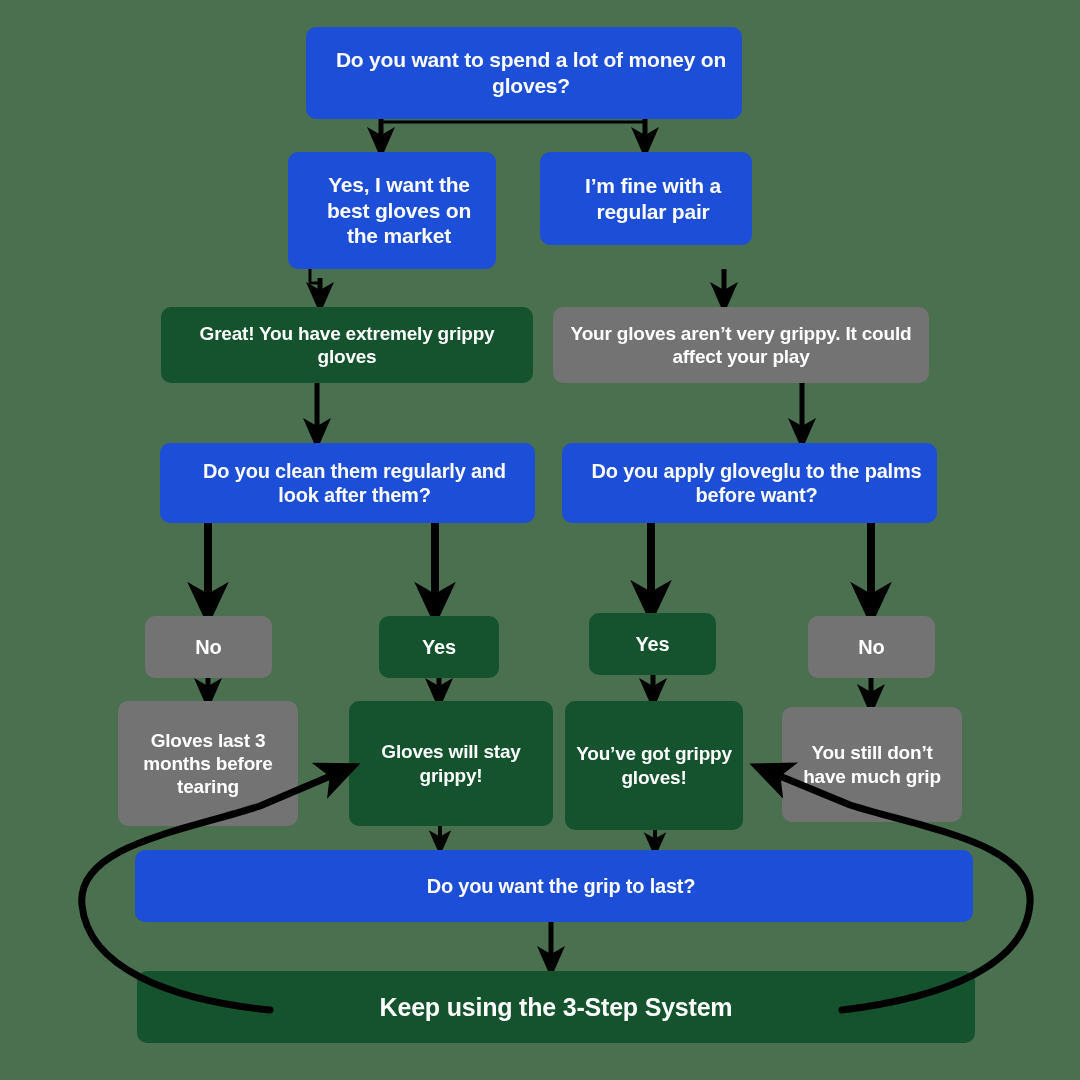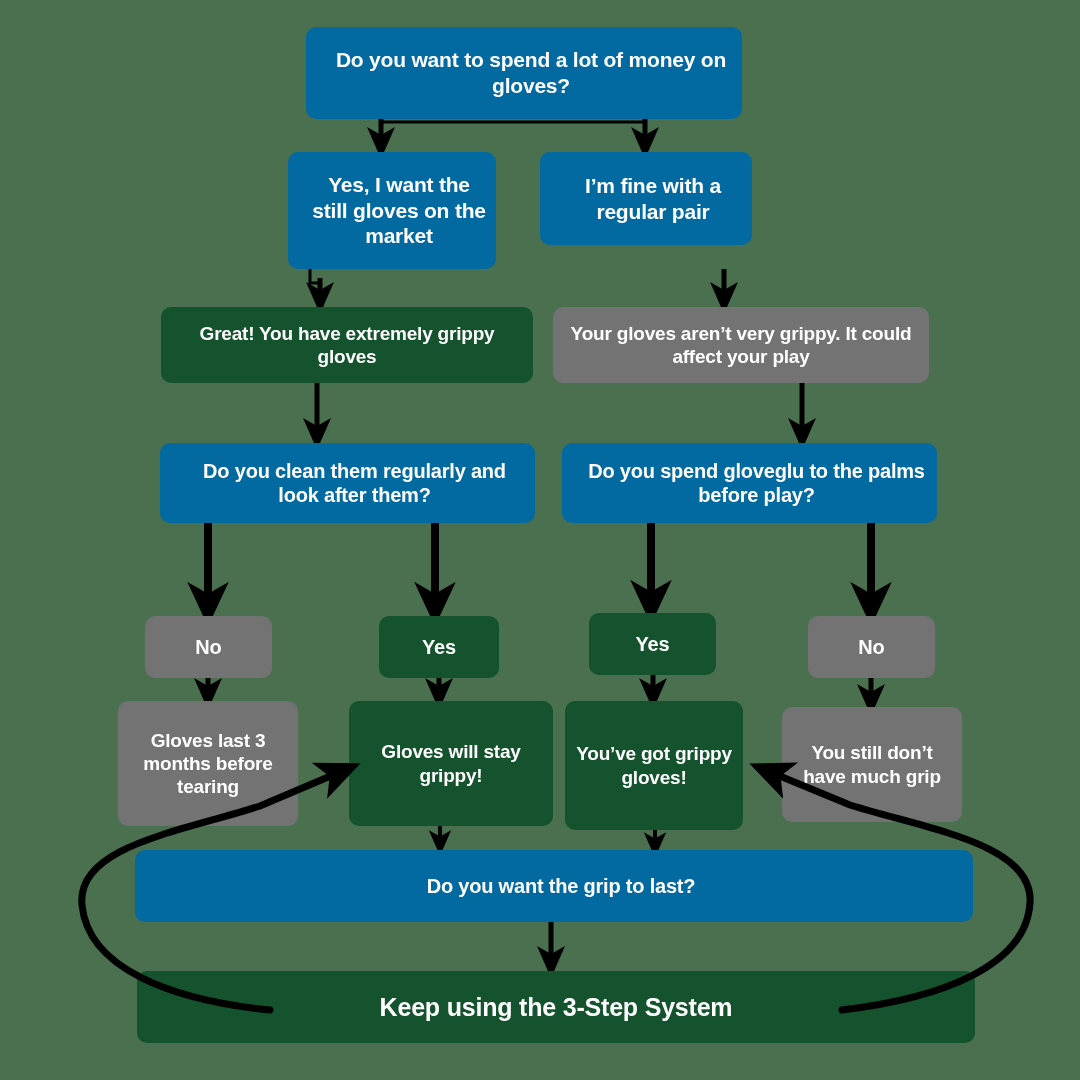--- a/index.html
+++ b/index.html
@@ -26,21 +26,21 @@
     justify-content: center;
     text-align: center;
     border-radius: 10px;
     color: #ffffff;
     font-weight: bold;
     line-height: 1.22;
     letter-spacing: -0.2px;
     padding: 4px 10px;
     z-index: 3;
   }
-  .node.black { background: #0369a1; padding-left: 24px; }
+  .node.black { background: #1d4ed8; padding-left: 24px; }
   .node.green { background: #14532d; }
   .node.orange { background: #737373; }
   .node .label { display: block; width: 100%; }
 
   svg.edges {
     position: absolute;
     left: 0; top: 0;
     width: 1080px;
     height: 1080px;
     z-index: 2;
@@ -100,41 +100,41 @@
     <path d="M 655 830 L 655 845" stroke="#000" stroke-width="4" fill="none" marker-end="url(#ah)"></path>
 
     <path d="M 551 922 L 551 962" stroke="#000" stroke-width="5" fill="none" marker-end="url(#ah)"></path>
   </svg>
 
   <div class="node black" style="left:306px; top:27px; width:436px; height:92px; font-size:21px;">
     <span class="label">Do you want to spend a lot of money on gloves?</span>
   </div>
 
   <div class="node black" style="left:288px; top:152px; width:208px; height:117px; font-size:21px;">
-    <span class="label">Yes, I want the still gloves on the market</span>
+    <span class="label">Yes, I want the best gloves on the market</span>
   </div>
 
   <div class="node black" style="left:540px; top:152px; width:212px; height:93px; font-size:21px;">
     <span class="label">I’m fine with a regular pair</span>
   </div>
 
   <div class="node green" style="left:161px; top:307px; width:372px; height:76px; font-size:19px;">
     <span class="label">Great! You have extremely grippy gloves</span>
   </div>
 
   <div class="node orange" style="left:553px; top:307px; width:376px; height:76px; font-size:19px;">
     <span class="label">Your gloves aren’t very grippy. It could affect your play</span>
   </div>
 
   <div class="node black" style="left:160px; top:443px; width:375px; height:80px; font-size:20px;">
     <span class="label">Do you clean them regularly and look after them?</span>
   </div>
 
   <div class="node black" style="left:562px; top:443px; width:375px; height:80px; font-size:20px;">
-    <span class="label">Do you spend gloveglu to the palms before play?</span>
+    <span class="label">Do you apply gloveglu to the palms before want?</span>
   </div>
 
   <div class="node orange" style="left:145px; top:616px; width:127px; height:62px; font-size:20px;">
     <span class="label">No</span>
   </div>
 
   <div class="node green" style="left:379px; top:616px; width:120px; height:62px; font-size:20px;">
     <span class="label">Yes</span>
   </div>
 

